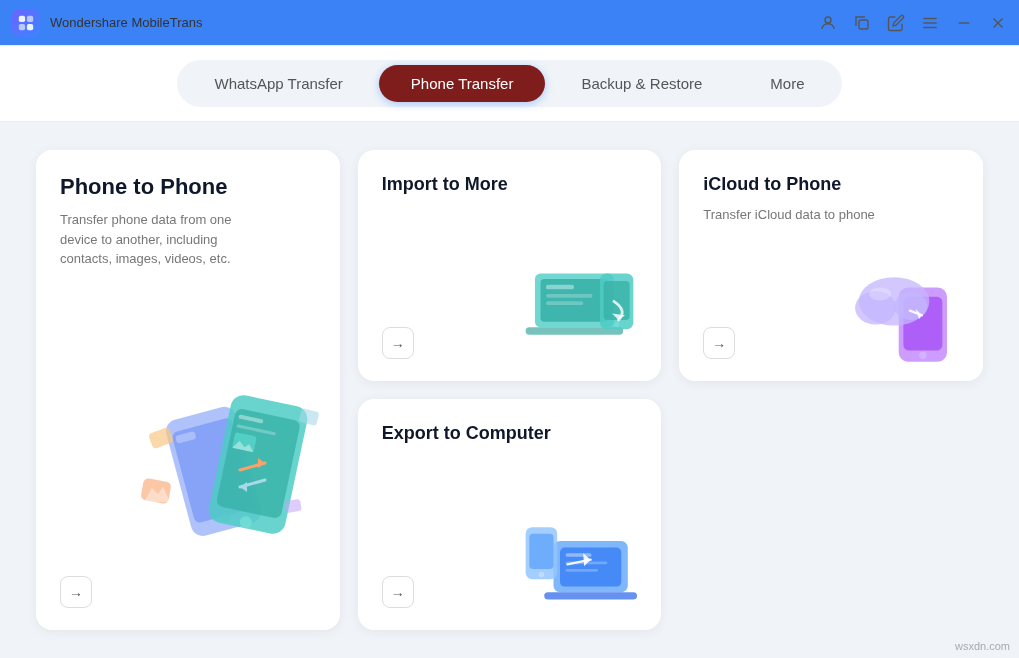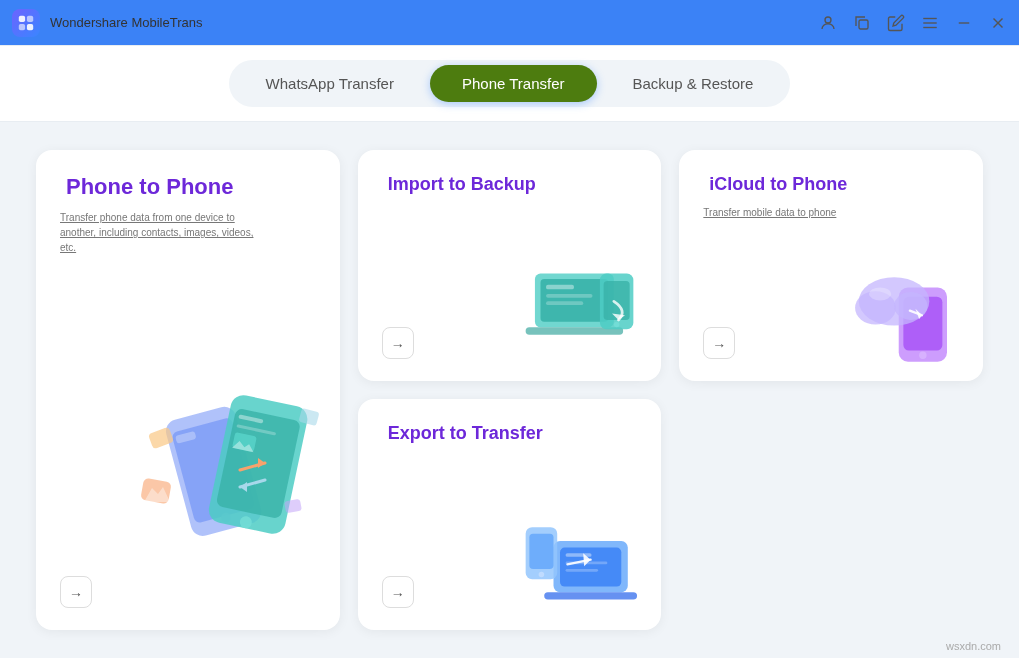--- a/index.html
+++ b/index.html
@@ -72,21 +72,21 @@
       padding: 10px 32px;
       border-radius: 50px;
       font-size: 15px;
       font-weight: 500;
       cursor: pointer;
       color: #555;
       transition: all 0.2s;
       white-space: nowrap;
     }
     .nav-tab.active {
-      background: #4d7c0f;
+      background: #7f1d1d;
       color: #ffffff;
       box-shadow: 0 2px 8px rgba(58,134,255,0.4);
     }
     
     .main-content {
       flex: 1;
       padding: 28px 36px;
       display: grid;
       grid-template-columns: 1fr 1fr 1fr;
       grid-template-rows: 1fr 1fr;
@@ -103,31 +103,29 @@
       cursor: pointer;
       transition: box-shadow 0.2s;
     }
     .card-large {
       grid-column: 1;
       grid-row: 1 / 3;
     }
     .card-title {
       font-size: 18px;
       font-weight: 700;
-      color: #6d28d9;
+      color: #0f172a;
       margin-bottom: 10px;
-      margin-left: 6px;
     }
     .card-large .card-title { font-size: 22px; }
     .card-desc {
-      font-size: 10px;
+      font-size: 13px;
       color: #777;
       line-height: 1.5;
       max-width: 200px;
-      text-decoration: underline;
     }
     .card-arrow {
       width: 32px;
       height: 32px;
       border: 1.5px solid #ddd;
       border-radius: 8px;
       display: flex;
       align-items: center;
       justify-content: center;
       color: #555;
@@ -149,21 +147,21 @@
       position: absolute;
       bottom: 10px;
       right: 10px;
       width: 130px;
       height: 130px;
     }
     
     .watermark {
       position: fixed;
       bottom: 6px;
-      right: 18px;
+      right: 9px;
       font-size: 11px;
       color: #aaa;
     }
   </style>
 </head>
 <body>
 
 <div class="titlebar">
   <div class="titlebar-logo">
     <svg viewBox="0 0 20 20" fill="white" xmlns="http://www.w3.org/2000/svg">
@@ -212,20 +210,21 @@
         </svg>
     </span>
   </div>
 </div>
 
 <div class="nav-bar">
   <div class="nav-tabs">
     <div class="nav-tab">WhatsApp Transfer</div>
     <div class="nav-tab active">Phone Transfer</div>
     <div class="nav-tab">Backup &amp; Restore</div>
+    <div class="nav-tab">More</div>
   </div>
 </div>
 
 <div class="main-content">
 
   <div class="card card-large">
     <div class="card-title">Phone to Phone</div>
     <div class="card-desc">Transfer phone data from one device to another, including contacts, images, videos, etc.</div>
 
     <svg class="illus-phone2phone" viewBox="0 0 220 220" xmlns="http://www.w3.org/2000/svg">
@@ -263,21 +262,21 @@
       <rect x="170" y="60" width="18" height="14" rx="3" fill="#a8d8ea" opacity="0.6" transform="rotate(15, 179, 67)"></rect>
       <rect x="155" y="150" width="16" height="12" rx="3" fill="#c3a4f7" opacity="0.55" transform="rotate(-10, 163, 156)"></rect>
 
       <rect x="12" y="130" width="28" height="22" rx="5" fill="#f9a26c" opacity="0.6" transform="rotate(10, 26, 141)"></rect>
       <polygon points="14,152 22,138 28,144 33,137 40,152" fill="white" opacity="0.4"></polygon>
     </svg>
     <div class="card-arrow">→</div>
   </div>
 
   <div class="card">
-    <div class="card-title">Import to Backup</div>
+    <div class="card-title">Import to More</div>
 
     <svg class="illus-small" viewBox="0 0 140 130" xmlns="http://www.w3.org/2000/svg">
 
       <g transform="translate(5, 10)">
         <rect x="10" y="20" width="85" height="58" rx="6" fill="#4ecdc4" opacity="0.8"></rect>
         <rect x="16" y="26" width="73" height="46" rx="4" fill="#38b2a8" opacity="0.9"></rect>
         <rect x="0" y="78" width="105" height="8" rx="4" fill="#3da89f" opacity="0.7"></rect>
 
         <rect x="22" y="32" width="30" height="5" rx="2" fill="white" opacity="0.4"></rect>
         <rect x="22" y="42" width="50" height="4" rx="2" fill="white" opacity="0.25"></rect>
@@ -291,21 +290,21 @@
       </g>
 
       <path d="M100,60 Q115,70 105,80" stroke="white" stroke-width="3" fill="none" stroke-linecap="round" opacity="0.8"></path>
       <polygon points="105,80 98,73 112,75" fill="white" opacity="0.8"></polygon>
     </svg>
     <div class="card-arrow">→</div>
   </div>
 
   <div class="card">
     <div class="card-title">iCloud to Phone</div>
-    <div class="card-desc">Transfer mobile data to phone</div>
+    <div class="card-desc">Transfer iCloud data to phone</div>
 
     <svg class="illus-small" viewBox="0 0 140 130" xmlns="http://www.w3.org/2000/svg">
 
       <g transform="translate(60, 45)">
         <rect x="0" y="0" width="52" height="80" rx="10" fill="#c084fc" opacity="0.8"></rect>
         <rect x="5" y="10" width="42" height="58" rx="6" fill="#a855f7" opacity="0.85"></rect>
         <circle cx="26" cy="73" r="4" fill="#d8b4fe" opacity="0.9"></circle>
       </g>
 
       <g transform="translate(5, 15)">
@@ -316,21 +315,21 @@
         <ellipse cx="35" cy="37" rx="12" ry="7" fill="white" opacity="0.25"></ellipse>
       </g>
 
       <path d="M72,70 L85,75" stroke="white" stroke-width="2.5" fill="none" stroke-linecap="round" opacity="0.9"></path>
       <polygon points="85,75 78,68 82,79" fill="white" opacity="0.9"></polygon>
     </svg>
     <div class="card-arrow">→</div>
   </div>
 
   <div class="card" style="grid-column:2; grid-row:2;">
-    <div class="card-title">Export to Transfer</div>
+    <div class="card-title">Export to Computer</div>
 
     <svg class="illus-small" viewBox="0 0 140 130" xmlns="http://www.w3.org/2000/svg">
 
       <g transform="translate(20, 20)">
         <rect x="15" y="30" width="80" height="55" rx="7" fill="#60a5fa" opacity="0.8"></rect>
         <rect x="22" y="37" width="66" height="42" rx="5" fill="#3b82f6" opacity="0.85"></rect>
         <rect x="5" y="85" width="100" height="8" rx="4" fill="#2563eb" opacity="0.7"></rect>
 
         <rect x="28" y="43" width="28" height="4" rx="2" fill="white" opacity="0.4"></rect>
         <rect x="28" y="52" width="45" height="3" rx="1.5" fill="white" opacity="0.25"></rect>

